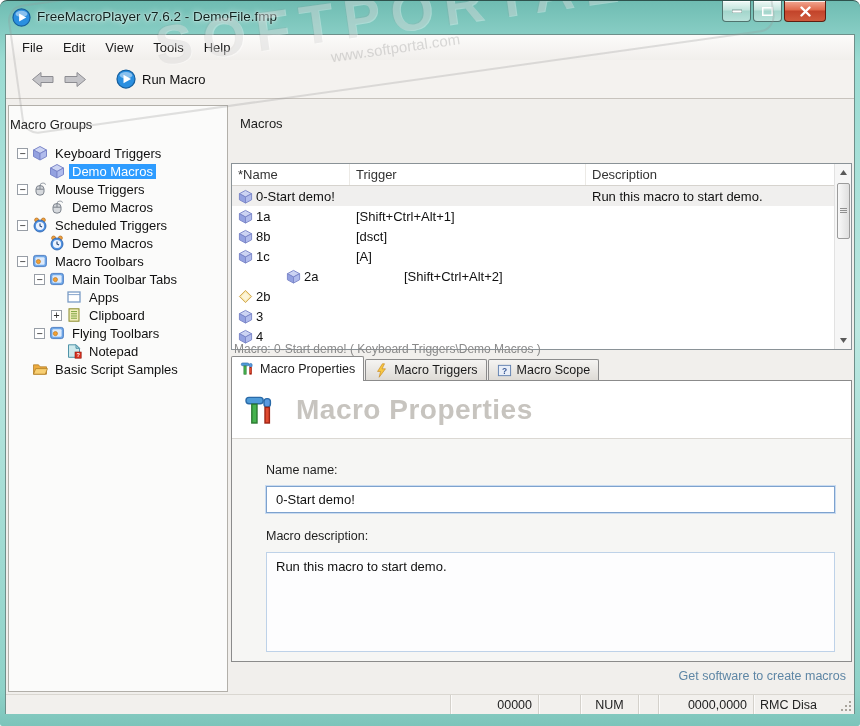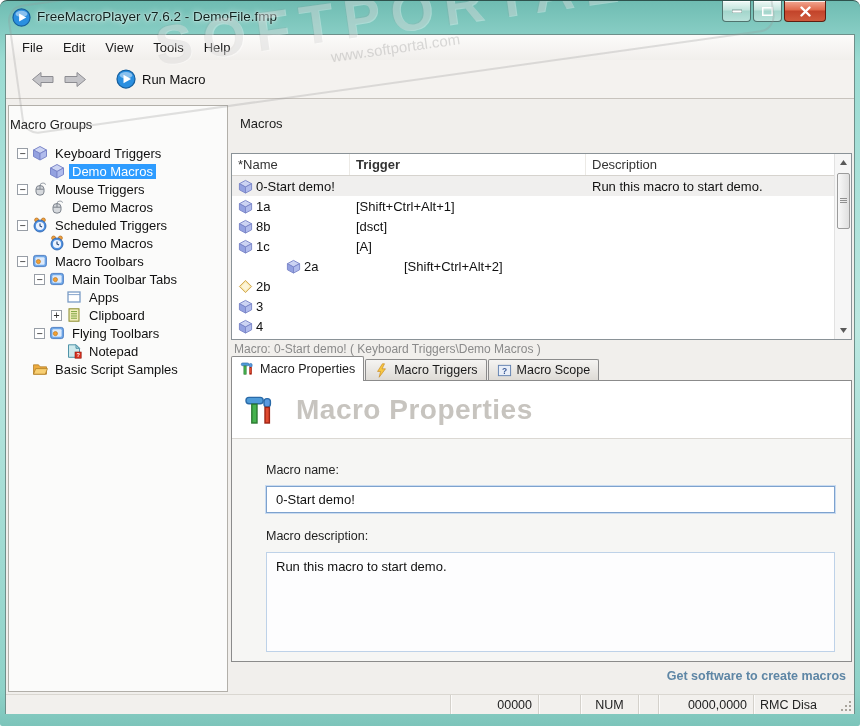--- a/index.html
+++ b/index.html
@@ -53,21 +53,21 @@
   .tree-row { height:18px; display:flex; align-items:center; white-space:nowrap; }
   .expander { width:11px; height:11px; flex:none; border:1px solid #989ea6; background:#fff;
     font: 10px/9px "DejaVu Sans Mono", monospace; text-align:center; color:#333; margin-right:4px; }
   .expander-spacer { width:15px; flex:none; }
   .tree-row .ic { width:16px; height:16px; flex:none; margin-right:4px; }
   .tree-label { padding:0 3px; }
   .tree-label.selected { background:#2e9cff; color:#fff; }
   .ic svg { width:100%; height:100%; display:block; }
   
   .macros-label { position:absolute; left:240px; top:115px; color:#1c1c1c; }
-  .table { position:absolute; left:231px; right:8px; top:152px; height:187px;
+  .table { position:absolute; left:231px; right:8px; top:162px; height:187px;
     background:#fff; border:1px solid #8a9297; overflow:hidden; }
   .thead { display:flex; height:22px; border-bottom:1px solid #d6d3ce; }
   .th { display:flex; align-items:center; padding-left:6px; color:#333;
     border-right:1px solid #eceae6; }
   .tr { display:flex; height:20px; align-items:center; }
   .tr.selected { background:#f0efee; }
   .td { display:flex; align-items:center; padding-left:6px; overflow:hidden; white-space:nowrap; }
   .td .ic { width:15px; height:15px; margin-right:3px; flex:none; }
   .vscroll { position:absolute; right:0; top:0; bottom:0; width:17px; background:#f6f6f6;
     border-left:1px solid #e2e2e2; }
@@ -93,21 +93,21 @@
   .heading-text { font-size:28px; font-weight:bold; color:#c7c4bf;
     text-shadow:1px 1px 0 #ffffff; letter-spacing:.5px; }
   .fields { padding:24px 16px 0 34px; }
   .field-label { font-size:12.5px; color:#1e1e1e; margin-bottom:9px; }
   .name-input { display:block; width:100%; height:27px; border:1px solid #7da2ce;
     box-shadow: 0 0 0 1px #c9dbf0; background:#fff; padding:0 9px;
     font: 13px "Liberation Sans", sans-serif; color:#111; margin-bottom:16px; }
   .desc-area { display:block; width:100%; height:100px; border:1px solid #bed2e8;
     background:#fdfdfe; padding:6px 9px; font: 13px "Liberation Sans", sans-serif;
     color:#111; resize:none; overflow:hidden; }
-  .get-link { position:absolute; right:14px; top:668px; color:#5e86a5; font-size:12.5px; cursor:pointer;font-weight:bold; }
+  .get-link { position:absolute; right:14px; top:668px; color:#5e86a5; font-size:12.5px; cursor:pointer; }
   
   .statusbar { position:absolute; left:6px; right:6px; top:693px; height:20px;
     background:#f2f0ed; border-top:1px solid #dad7d1; display:flex; align-items:center;
     justify-content:flex-end; font-size:12.5px; color:#222; }
   .sb-cell { height:100%; display:flex; align-items:center; padding:0 6px;
     border-left:1px solid #d4d1cb; box-shadow: inset 1px 0 0 #fcfbfa; }
   .sb-grip { width:17px; height:100%; position:relative; }
   .sb-grip i { position:absolute; right:3px; bottom:3px; width:2px; height:2px; background:#a8a49c;
     box-shadow: -4px 0 0 #a8a49c, -8px 0 0 #a8a49c, 0 -4px 0 #a8a49c, -4px -4px 0 #a8a49c, 0 -8px 0 #a8a49c; }
 </style>
@@ -341,21 +341,21 @@
           <div class="tree-label">Basic Script Samples</div>
         </div>
       </div>
   </div>
 
   <div class="macros-label">Macros</div>
 
   <div class="table">
     <div class="thead">
         <div class="th" style="width: 118px;">*Name</div>
-        <div class="th" style="width: 236px; font-weight: bold;">Trigger</div>
+        <div class="th" style="width: 236px;">Trigger</div>
         <div class="th" style="flex: 1 1 0%;">Description</div>
       </div>
     <div class="tbody">
         <div class="tr selected">
           <div class="td" style="width: 118px;">
             <span class="ic">
               <svg viewBox="0 0 16 16">
                 <polygon points="8,1.5 14.5,5 8,8.5 1.5,5" fill="#ccd4f3" stroke="#7b86c9"></polygon>
                 <polygon points="1.5,5 8,8.5 8,15 1.5,11.5" fill="#93a1e0" stroke="#7b86c9"></polygon>
                 <polygon points="14.5,5 8,8.5 8,15 14.5,11.5" fill="#b0bbec" stroke="#7b86c9"></polygon>
@@ -518,21 +518,21 @@
         <svg viewBox="0 0 16 17">
             <rect x="1" y="2.2" width="8.6" height="3.2" rx="1.5" fill="#4f9bd8" stroke="#2a6aa8" stroke-width="0.7"></rect>
             <rect x="3.9" y="5.6" width="2.6" height="9.4" fill="#46b34e" stroke="#2c7a32" stroke-width="0.7"></rect>
             <rect x="10" y="2.8" width="3.2" height="4.2" rx="1.5" fill="#5a9ae0" stroke="#2a6aa8" stroke-width="0.7"></rect>
             <rect x="10.5" y="7.2" width="2.2" height="7.8" fill="#e04a30" stroke="#9e2414" stroke-width="0.7"></rect>
           </svg>
       </span>
       <span class="heading-text">Macro Properties</span>
     </div>
     <div class="fields">
-      <div class="field-label">Macro name:</div>
+      <div class="field-label">Name name:</div>
       <input class="name-input" type="text" value="0-Start demo!" style="">
       <div class="field-label">Macro description:</div>
       <textarea class="desc-area" style="">Run this macro to start demo.</textarea>
     </div>
   </div>
 
   <div class="get-link">Get software to create macros</div>
 
   <div class="statusbar">
       <div class="sb-cell" style="width: 88px; justify-content: flex-end;">00000</div>

